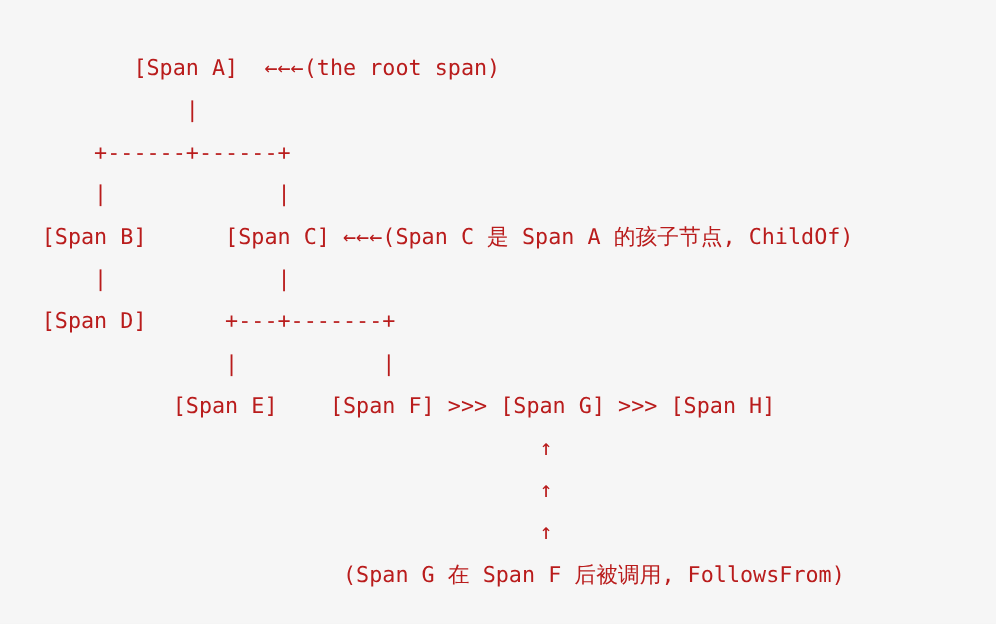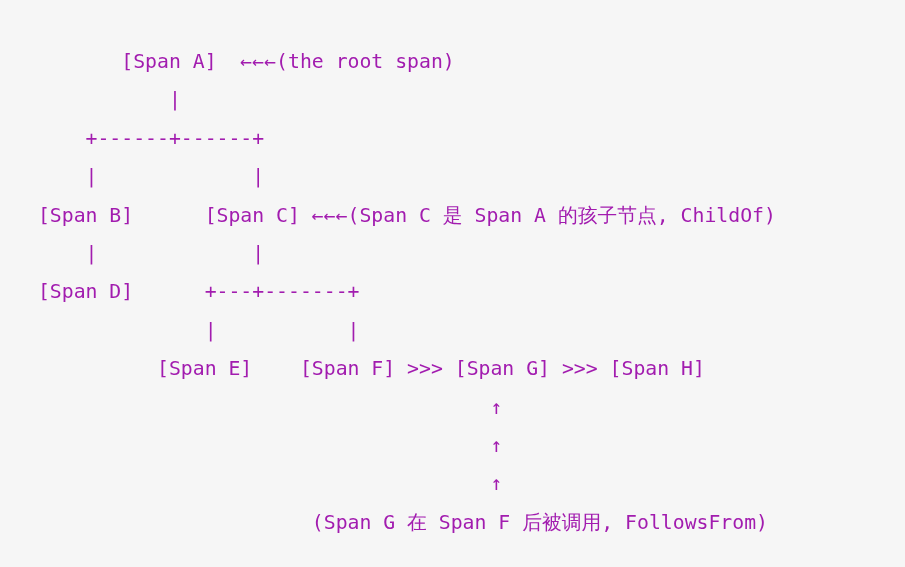--- a/index.html
+++ b/index.html
@@ -25,21 +25,21 @@
     line-height: 38.4px;
     letter-spacing: 0;
     color: #3b3b3b;
     white-space: pre;
   }
 </style>
 </head>
 <body style="background: rgb(246, 246, 246);">
 
 <div class="code-block">
-  <pre class="ascii-diagram" style="color: #a21caf;">        [Span A]  ←←←(the root span)
+  <pre class="ascii-diagram" style="color: #b91c1c;">        [Span A]  ←←←(the root span)
             |
      +------+------+
      |             |
  [Span B]      [Span C] ←←←(Span C 是 Span A 的孩子节点, ChildOf)
      |             |
  [Span D]      +---+-------+
                |           |
            [Span E]    [Span F] &gt;&gt;&gt; [Span G] &gt;&gt;&gt; [Span H]
                                        ↑
                                        ↑

